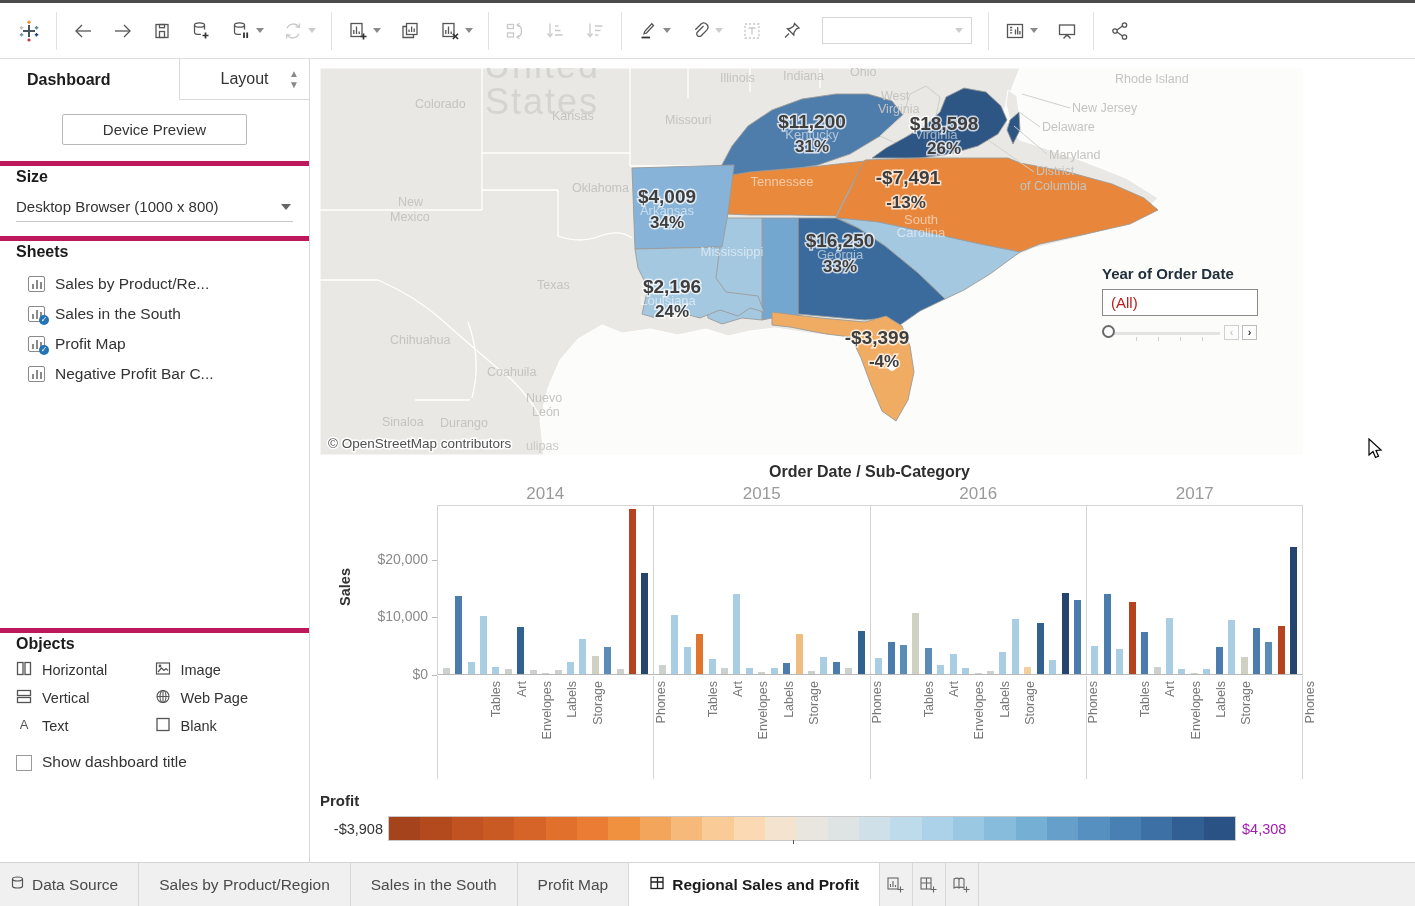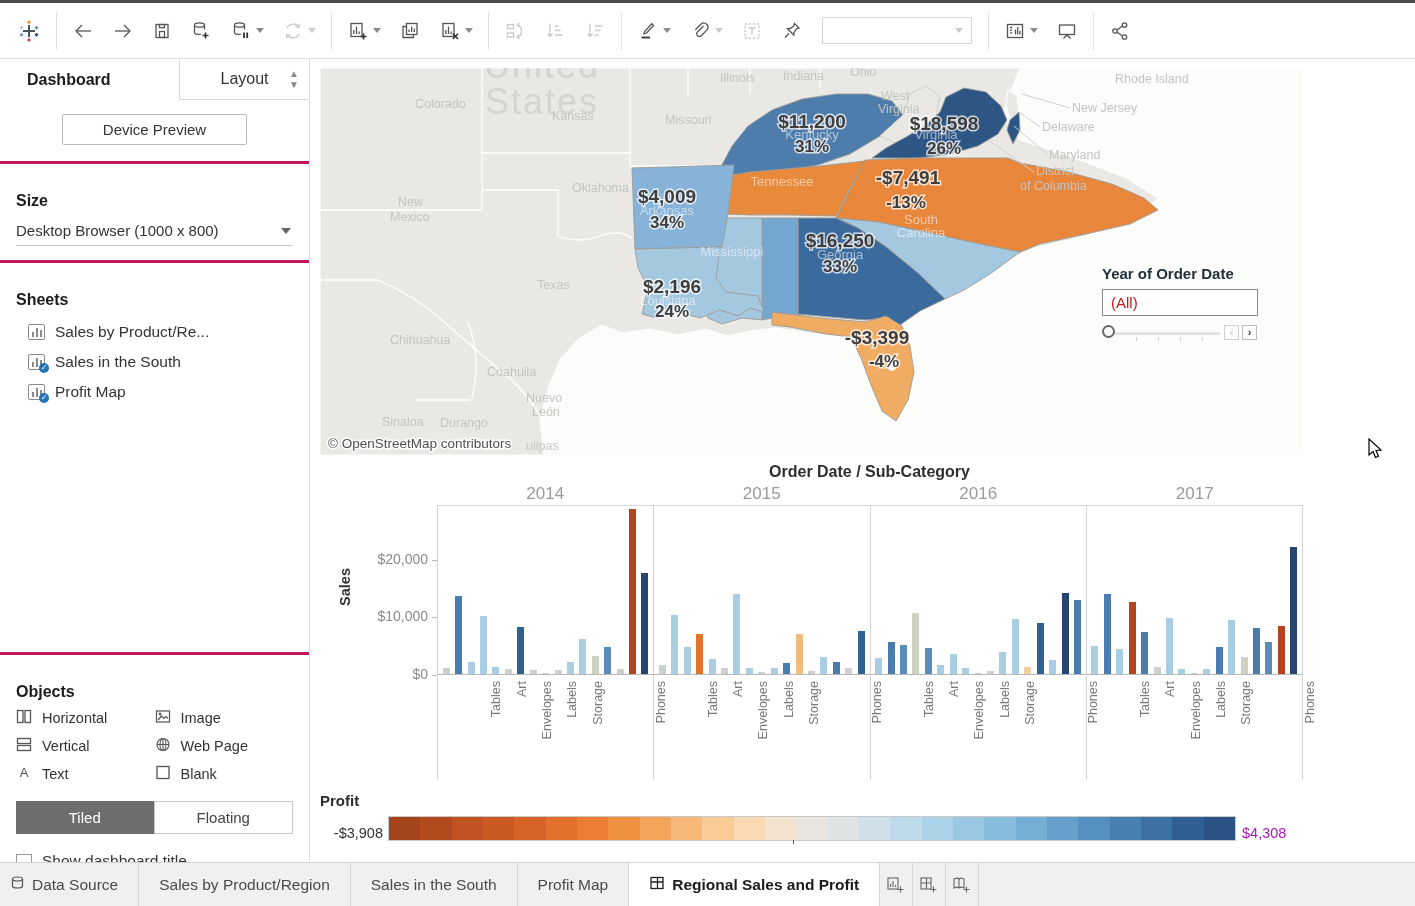--- a/index.html
+++ b/index.html
@@ -20,21 +20,21 @@
   #fitbox { width:150px; height:27px; border:1px solid #d6d6d6; margin:0 10px; display:flex; align-items:center; justify-content:flex-end; padding-right:8px; }
 
   
   #sidebar { left:0; top:59px; width:310px; height:803px; background:#fff; border-right:1px solid #d9d9d9; }
   #pane-tabs { display:flex; height:41px; }
   #tab-dashboard { flex:1.18; display:flex; align-items:center; padding-left:27px; font-size:16px; font-weight:bold; color:#1b1b1b; }
   #tab-layout { flex:1; display:flex; align-items:center; justify-content:center; font-size:16px; color:#333; border-left:1px solid #d9d9d9; border-bottom:1px solid #d9d9d9; position:relative; }
   #layout-sort-icon { position:absolute; right:10px; font-size:10px; color:#888; }
   #device-preview-row { padding:14px 0 16px 0; text-align:center; }
   #device-preview-btn { display:inline-block; border:1px solid #b9b9b9; border-radius:2px; background:#fff; font-size:15px; color:#333; padding:6px 40px; cursor:pointer; }
-  .side-sec { border-top:3px solid #be185d; padding:28px 16px 14px 16px; }
+  .side-sec { border-top:5px solid #be185d; padding:2px 16px 14px 16px; }
   .side-title { font-size:16px; font-weight:bold; color:#1b1b1b; margin-bottom:8px; }
   #size-value-row { display:flex; align-items:center; justify-content:space-between; border-bottom:1px solid #c9c9c9; padding:4px 2px 6px 0; font-size:15px; color:#333; cursor:pointer; }
   #size-caret { width:0;height:0;border-left:5px solid transparent;border-right:5px solid transparent;border-top:6px solid #666; }
   #sheets-sec { height:392px; }
   .sheet-item { display:flex; align-items:center; padding:6px 0 6px 12px; font-size:15.5px; color:#333; cursor:pointer; }
   .sheet-ico { position:relative; width:17px; height:16px; border:1px solid #8a8a8a; border-radius:2px; margin-right:10px; flex:none; }
   .sheet-ico i { position:absolute; bottom:2px; width:2px; background:#8a8a8a; }
   .sheet-ico .b1{left:3px;height:5px;} .sheet-ico .b2{left:7px;height:9px;} .sheet-ico .b3{left:11px;height:7px;}
   .sheet-check { position:absolute; right:-5px; bottom:-4px; width:10px; height:10px; border-radius:50%; background:#2373b5; color:#fff; font-size:8px; line-height:10px; text-align:center; }
   #objects-sec .obj-grid { display:grid; grid-template-columns:1fr 1fr; row-gap:10px; margin-top:4px; }
@@ -75,21 +75,21 @@
   #xlabels { left:127px; top:617px; width:866px; height:103px; display:flex; }
   .xpanel { flex:1; position:relative; border-right:1px solid #d4d4d4; }
   .xpanel:first-child { border-left:1px solid #d4d4d4; }
   .xlab { position:absolute; top:5px; white-space:nowrap; font-size:12.5px; color:#787878; transform-origin:0 0; transform:rotate(-90deg) translateX(-100%); }
   .ytick { position:absolute; font-size:14px; color:#8a8a8a; text-align:right; width:70px; }
   .ytickmark { position:absolute; width:5px; height:1px; background:#b9b9b9; }
   #sales-label { position:absolute; left:16px; top:520px; font-size:14.5px; font-weight:bold; color:#333; transform:rotate(-90deg); }
 
   
   #legend-title { left:10px; top:733px; font-size:15px; font-weight:bold; color:#2e2e2e; }
-  #legend-row { left:10px; top:757px; width:990px; display:flex; align-items:flex-end; }
+  #legend-row { left:10px; top:757px; width:990px; display:flex; align-items:center; }
   #legend-min { width:68px; text-align:right; font-size:14.5px; color:#333; padding-right:5px; }
   #legend-bar { width:848px; height:25px; display:flex; border:1px solid #c9c9c9; }
   #legend-bar span { flex:1; }
   #legend-max { font-size:14.5px; color:#a21caf; padding-left:6px; }
   #legend-center-tick { position:absolute; left:483px; top:781px; width:1px; height:4px; background:#555; }
 
   
   #tabstrip { left:0; top:862px; width:1415px; height:44px; background:#f0f0f0; border-top:1px solid #d4d4d4; display:flex; align-items:stretch; }
   .sheettab { display:flex; align-items:center; padding:0 20px; font-size:15.5px; color:#4a4a4a; border-right:1px solid #d8d8d8; cursor:pointer; white-space:nowrap; }
   .sheettab.first { padding-left:10px; border-left:none; }
@@ -358,20 +358,28 @@
           <span>Sales in the South</span>
         </div>
         <div class="sheet-item">
           <span class="sheet-ico">
             <i class="b1"></i>
             <i class="b2"></i>
             <i class="b3"></i>
             <span class="sheet-check">✓</span>
           </span>
           <span>Profit Map</span>
+        </div>
+        <div class="sheet-item">
+          <span class="sheet-ico">
+            <i class="b1"></i>
+            <i class="b2"></i>
+            <i class="b3"></i>
+          </span>
+          <span>Negative Profit Bar C...</span>
         </div>
       </div>
   </div>
   <div class="side-sec" id="objects-sec">
     <div class="side-title">Objects</div>
     <div class="obj-grid" id="obj-grid">
         <div class="obj-item">
           <span><svg width="16" height="15" viewBox="0 0 16 15">
               <g fill="none" stroke="#555" stroke-width="1.3">
                 <rect x="1.5" y="1.5" width="5.5" height="12"></rect>
@@ -415,24 +423,20 @@
             </svg></span>
           <span>Text</span>
         </div>
         <div class="obj-item">
           <span><svg width="16" height="15" viewBox="0 0 16 15">
               <rect x="2" y="1.5" width="12" height="12" fill="none" stroke="#555" stroke-width="1.3"></rect>
             </svg></span>
           <span>Blank</span>
         </div>
       </div>
-    <div id="tile-float">
-      <div id="tiled-btn">Tiled</div>
-      <div id="floating-btn">Floating</div>
-    </div>
     <div id="show-title-row">
       <span id="show-title-check"></span>
       <span>Show dashboard title</span>
     </div>
   </div>
 </div>
 
 <div id="main" class="abs">
 
   <div id="map-wrap" class="abs">

